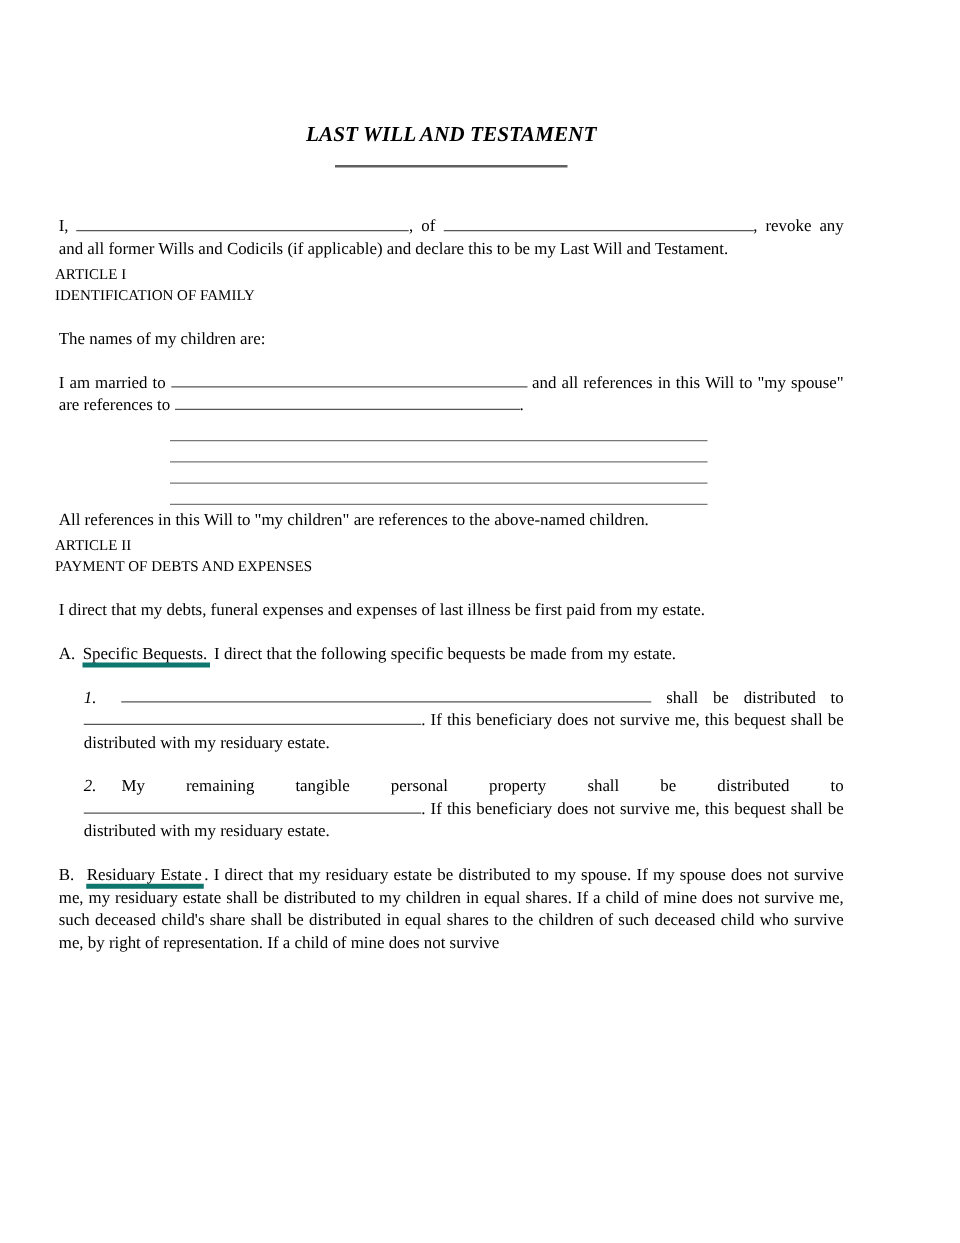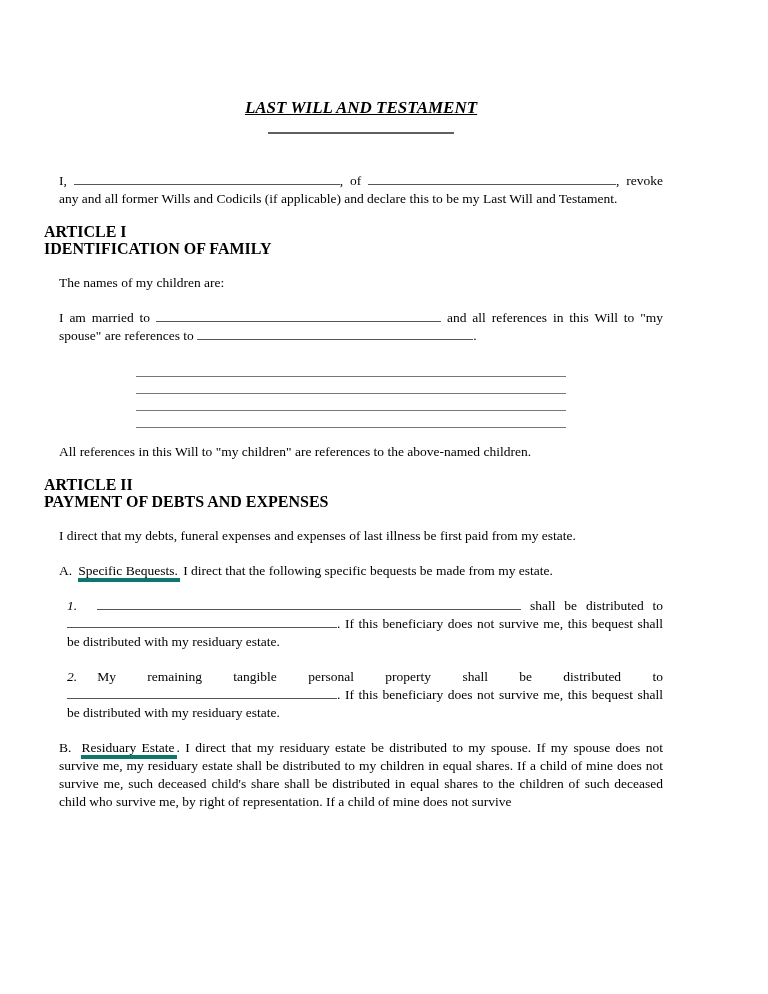--- a/index.html
+++ b/index.html
@@ -9,41 +9,41 @@
     width: 768px;
     height: 994px;
     background: #ffffff;
     color: #000000;
     font-family: "Liberation Serif", serif;
     font-size: 13.5px;
     line-height: 18px;
     padding: 97px 90px 40px 44px;
     overflow: hidden;
   }
-  .title-block { text-align: center; text-decoration: underline; }
+  .title-block { text-align: center; }
   .doc-title {
     font-weight: bold;
     font-style: italic;
     font-size: 17px;
     line-height: 21px;
   }
   .name-blank {
     width: 186px;
     height: 16px;
     border-bottom: 2px solid #606060;
     margin: 0 auto;
   }
-  .para { margin: 15px; }
+  .para { margin: 3px; }
   .justify { text-align: justify; }
   .mt-1  { margin-top: 17px; }
   .mt-2  { margin-top: 33px; }
   .mt-38 { margin-top: 38px; }
   .article-heading {
-    font-weight: bold;
-    font-size: 16px;
+    font-weight: normal;
+    font-size: 12px;
     line-height: 17px;
     margin: 0;
   }
   .blank {
     display: inline-block;
     height: 13px;
     border-bottom: 1px solid #555555;
     vertical-align: baseline;
   }
   .child-line {

